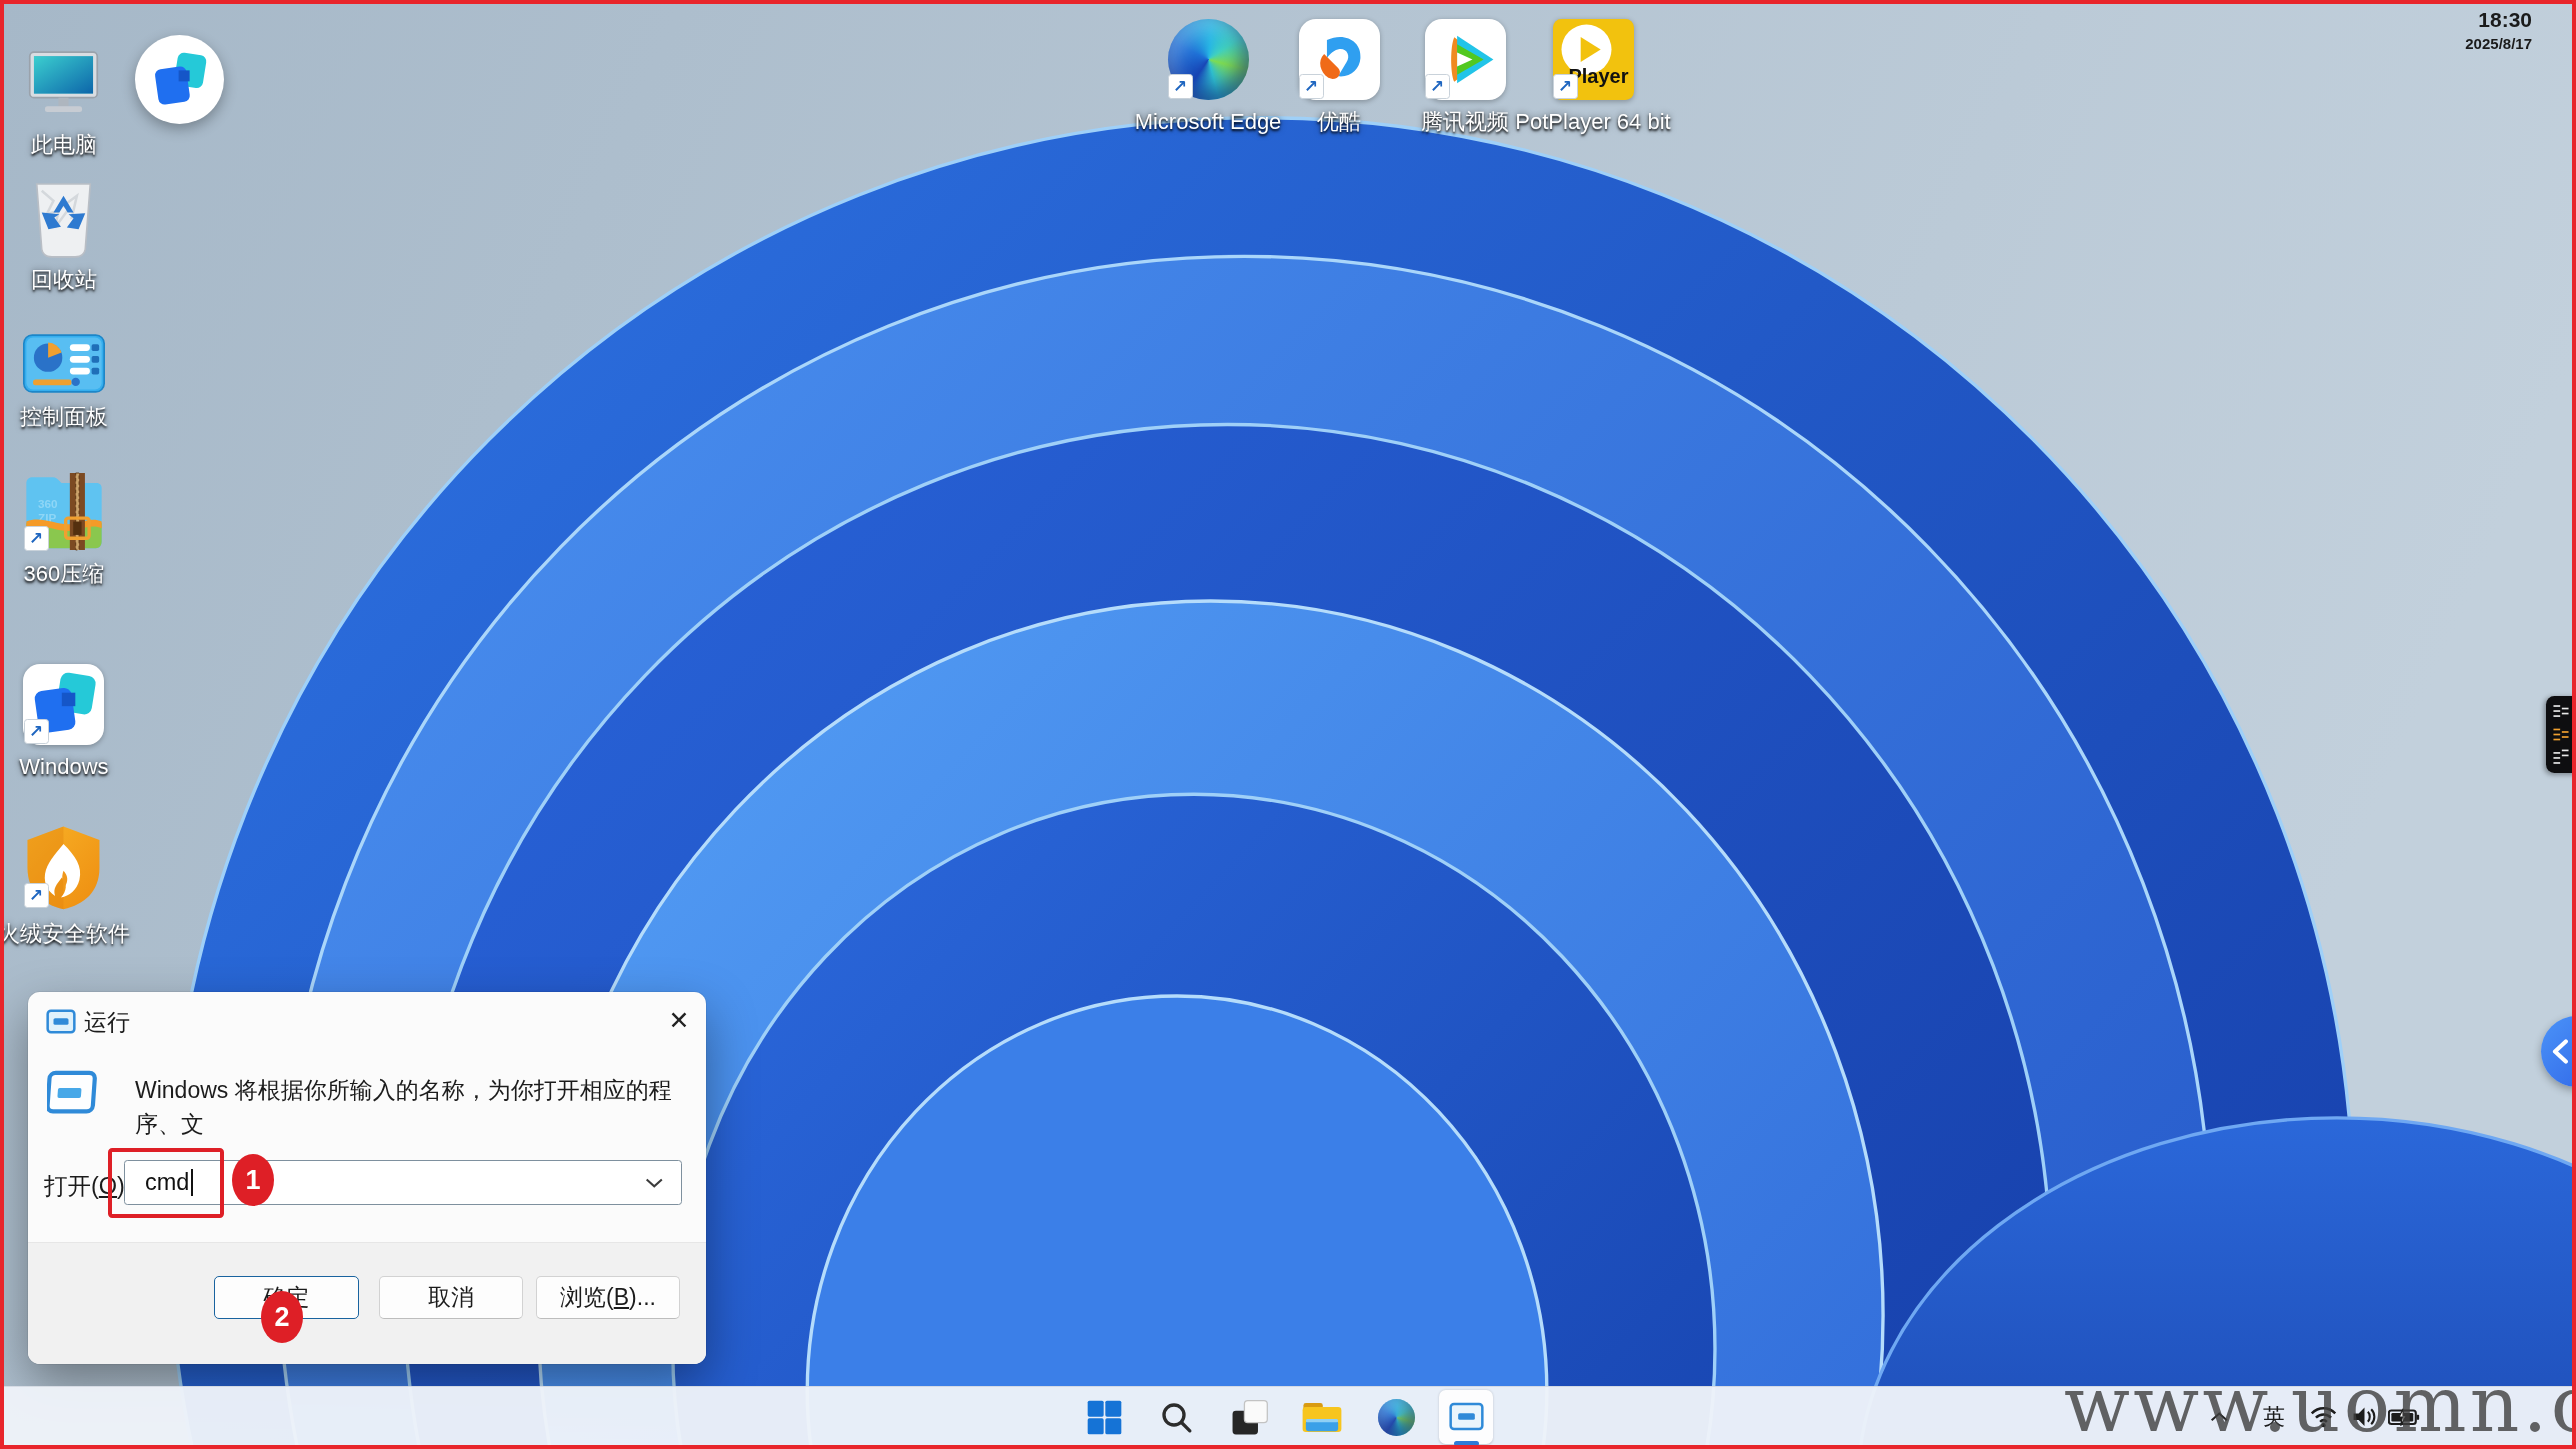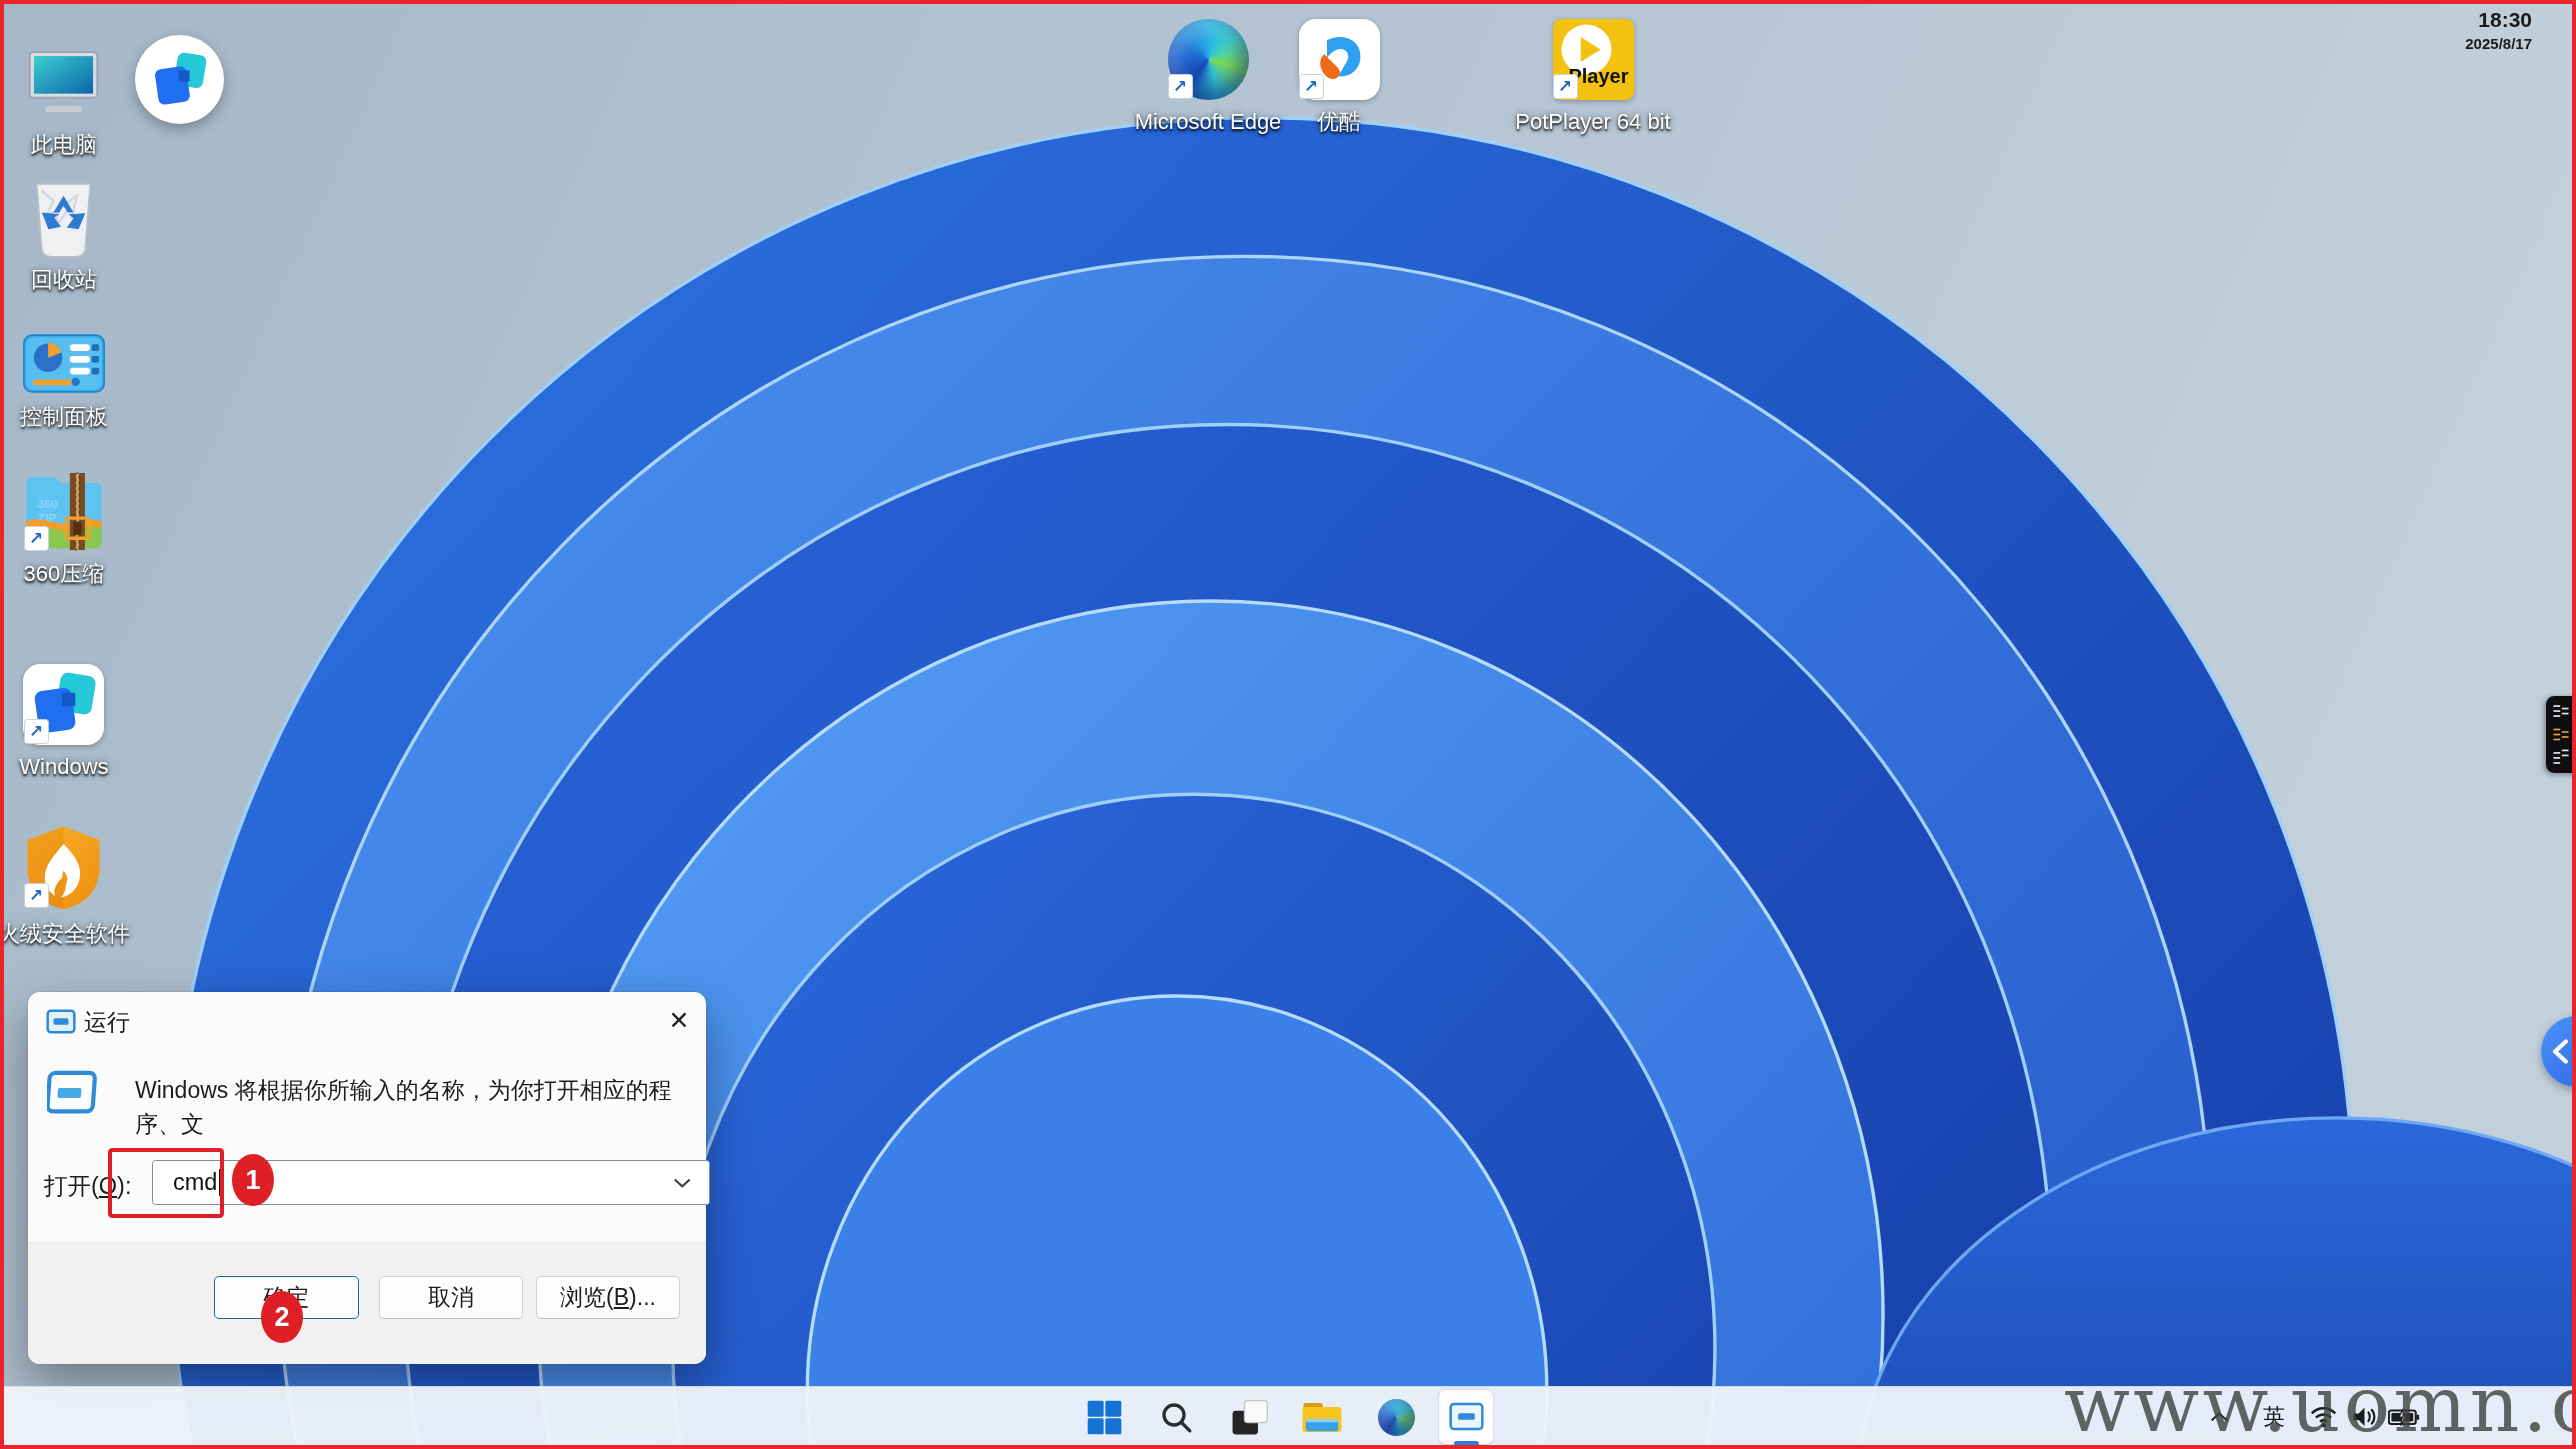--- a/index.html
+++ b/index.html
@@ -41,21 +41,21 @@
     box-shadow:0 20px 50px rgba(0,0,0,.38),0 0 0 0.8px rgba(0,0,0,.08);z-index:20;}
   #run-footer{position:absolute;left:0;bottom:0;width:100%;height:121px;background:#f1f1f1;
     border-radius:0 0 11.8px 11.8px;border-top:0.8px solid #e6e6e6;}
   .dlg-title{position:absolute;left:84px;top:1007px;font-size:23px;color:#1b1b1b;z-index:21;}
   .dlg-close{position:absolute;left:657px;top:1002px;width:44px;height:37px;display:flex;align-items:center;
     justify-content:center;font-size:25px;color:#222;z-index:21;cursor:default;}
   .dlg-desc{position:absolute;left:135px;width:555px;font-size:23px;line-height:34px;color:#1c1c1c;z-index:21;}
   .open-label{position:absolute;left:44px;top:1170px;font-size:23.5px;color:#1b1b1b;z-index:21;}
   .mnemonic{text-decoration:underline;}
   #open-combo{position:absolute;left:124px;top:1160px;width:558px;height:45px;box-sizing:border-box;
-    background:#fff;border:0.8px solid #7e909e;border-radius:3.4px;z-index:21;display:flex;align-items:center;margin-left:28px;}
+    background:#fff;border:0.8px solid #7e909e;border-radius:3.4px;z-index:21;display:flex;align-items:center;}
   #open-combo .val{margin-left:20px;font-size:23.5px;color:#111;}
   .caret{width:1.7px;height:27px;background:#111;margin-left:1.7px;}
   #combo-drop{position:absolute;right:6.7px;top:0;height:100%;width:40px;display:flex;align-items:center;justify-content:center;}
   .btn{position:absolute;top:1276px;height:43px;box-sizing:border-box;background:#fdfdfd;border:0.8px solid #d2d2d2;
     border-bottom-color:#bdbdbd;border-radius:5px;font-size:23px;color:#1b1b1b;display:flex;align-items:center;
     justify-content:center;z-index:22;}
   #btn-ok{left:214px;width:145px;border:1.7px solid #19639f;}
   #btn-cancel{left:379px;width:144px;}
   #btn-browse{left:536px;width:144px;}
 
@@ -268,20 +268,34 @@
         <svg width="67" height="67" viewBox="0 0 96 96">
           <path d="M30,20 C56,8 80,22 78,46 C77,62 64,74 46,72 L58,52 C64,43 59,32 48,33 C41,34 35,39 30,46 Z" fill="#2f9ff0"></path>
           <path d="M32,74 C20,66 16,50 26,40 L46,60 C52,66 47,76 38,76 Z" fill="#f06a18"></path>
         </svg>
       </div>
       <span class="sc"></span>
     </div>
     <div class="ilabel">优酷</div>
   </div>
 
+  <div class="abs dicon" style="left:1385px;top:17px;width:160px;">
+    <div class="art">
+      <div class="white-tile">
+        <svg width="67" height="67" viewBox="0 0 96 96">
+          <path d="M32,16 C26,28 26,68 32,80 L42,72 C38,60 38,36 42,24 Z" fill="#f08a20"></path>
+          <path d="M36,14 L88,48 L36,82 Z" fill="#22c4e8"></path>
+          <path d="M36,26 L74,48 L36,70 Z" fill="#52c820"></path>
+          <path d="M36,38 L58,48 L36,58 Z" fill="#ffffff"></path>
+        </svg>
+      </div>
+      <span class="sc"></span>
+    </div>
+    <div class="ilabel">腾讯视频</div>
+  </div>
 
   <div class="abs dicon" style="left:1513px;top:17px;width:160px;">
     <div class="art">
       <div class="pot-tile">
         <svg width="55" height="55" viewBox="0 0 66 66" style="position:absolute;left:6.7px;top:3.4px;">
           <circle cx="33" cy="33" r="30" fill="#fff"></circle>
           <path d="M26,18 L50,33 L26,48 Z" fill="#f2c20e"></path>
         </svg>
         <span class="pot-badge">Player</span>
       </div>

